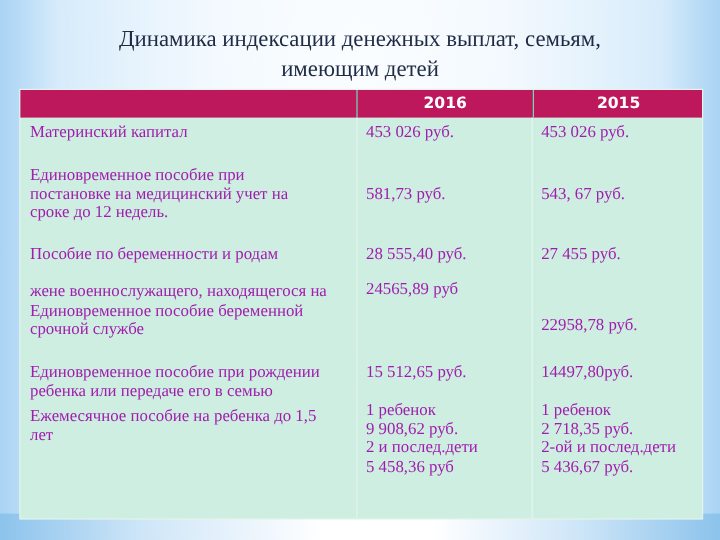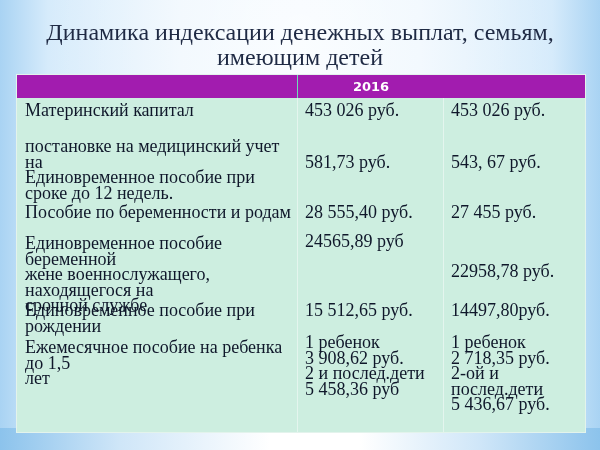--- a/index.html
+++ b/index.html
@@ -12,102 +12,104 @@
     position:absolute; left:0; top:0; width:600px; height:450px;
     background: radial-gradient(ellipse at 50% 10%, rgba(255,255,255,0.55), rgba(255,255,255,0) 60%);
     pointer-events:none;
   }
   .bg-bottom {
     position:absolute; left:0; bottom:0; width:600px; height:22px;
     background: linear-gradient(90deg, #8cc3ec 0%, #cfe6f8 20%, #ffffff 45%, #ffffff 60%, #cfe6f8 80%, #8cc3ec 100%);
   }
   .title {
     position:absolute; left:0; top:20px; width:600px; text-align:center;
-    font-size:24px; line-height:25px; color:#1f2a44;
+    font-size:19px; line-height:25px; color:#1f2a44;
   }
   .table {
     position:absolute; left:17px; top:75px; width:568px; height:357px;
     background:#cdeee0;
     box-shadow: 0 0 0 1px #e3f3ec;
   }
   .thead {
     position:absolute; left:0; top:0; width:568px; height:23px;
-    background:#a21caf;
+    background:#be185d;
     color:#ffffff; font-family:"DejaVu Sans", sans-serif; font-weight:bold; font-size:13px;text-decoration:underline;
   }
   .th { position:absolute; top:0; height:23px; line-height:23px; text-align:center; }
   .th.c0 { left:0; width:280px; }
   .th.c1 { left:280px; width:146px; border-left:1px solid #6fdcb6; }
   .th.c2 { left:427px; width:141px; border-left:1px solid #6fdcb6; }
   .vline { position:absolute; top:23px; bottom:0; width:1px; background:#e4f5ee; }
   .vline.a { left:280px; }
   .vline.b { left:426px; }
   .cell {
-    position:absolute; font-size:18px; line-height:15.5px; color:#0f172a;
+    position:absolute; font-size:14px; line-height:15.5px; color:#a21caf;
   }
   .col0 { left:8px; width:270px; }
   .col1 { left:288px; width:136px; }
   .col2 { left:434px; width:134px; }
 </style>
 </head>
 <body>
 
 <div class="bg-top"></div>
 <div class="bg-bottom"></div>
 
 <div class="title">
   <div>Динамика индексации денежных выплат, семьям,</div>
   <div>имеющим детей</div>
 </div>
 
 <div class="table">
   <div class="thead">
     <div class="th c0"></div>
     <div class="th c1">2016</div>
+    <div class="th c2">2015</div>
   </div>
   <div class="vline a"></div>
   <div class="vline b"></div>
 
   <div class="cell col0" style="top:28px">Материнский капитал</div>
   <div class="cell col1" style="top:28px">453 026 руб.</div>
   <div class="cell col2" style="top:28px">453 026 руб.</div>
 
   <div class="cell col0" style="top:64px">
+    <div>Единовременное пособие при</div>
     <div>постановке на медицинский учет на</div>
-    <div>Единовременное пособие при</div>
     <div>сроке до 12 недель.</div>
   </div>
   <div class="cell col1" style="top:80px">581,73 руб.</div>
   <div class="cell col2" style="top:80px">543, 67 руб.</div>
 
   <div class="cell col0" style="top:130px">Пособие по беременности и родам</div>
   <div class="cell col1" style="top:130px">28 555,40 руб.</div>
   <div class="cell col2" style="top:130px">27 455 руб.</div>
 
   <div class="cell col0" style="top:161px">
+    <div>жене военнослужащего, находящегося на</div>
     <div>Единовременное пособие беременной</div>
-    <div>жене военнослужащего, находящегося на</div>
     <div>срочной службе</div>
   </div>
   <div class="cell col1" style="top:159px">24565,89 руб</div>
   <div class="cell col2" style="top:189px">22958,78 руб.</div>
 
   <div class="cell col0" style="top:228px">
     <div>Единовременное пособие при рождении</div>
+    <div>ребенка или передаче его в семью</div>
   </div>
   <div class="cell col1" style="top:228px">15 512,65 руб.</div>
   <div class="cell col2" style="top:228px">14497,80руб.</div>
 
   <div class="cell col0" style="top:265px">
     <div>Ежемесячное пособие на ребенка до 1,5</div>
     <div>лет</div>
   </div>
   <div class="cell col1" style="top:260px">
     <div>1 ребенок</div>
-    <div>3 908,62 руб.</div>
+    <div>9 908,62 руб.</div>
     <div>2 и послед.дети</div>
     <div>5 458,36 руб</div>
   </div>
   <div class="cell col2" style="top:260px">
     <div>1 ребенок</div>
     <div>2 718,35 руб.</div>
     <div>2-ой и послед.дети</div>
     <div>5 436,67 руб.</div>
   </div>
 </div>

